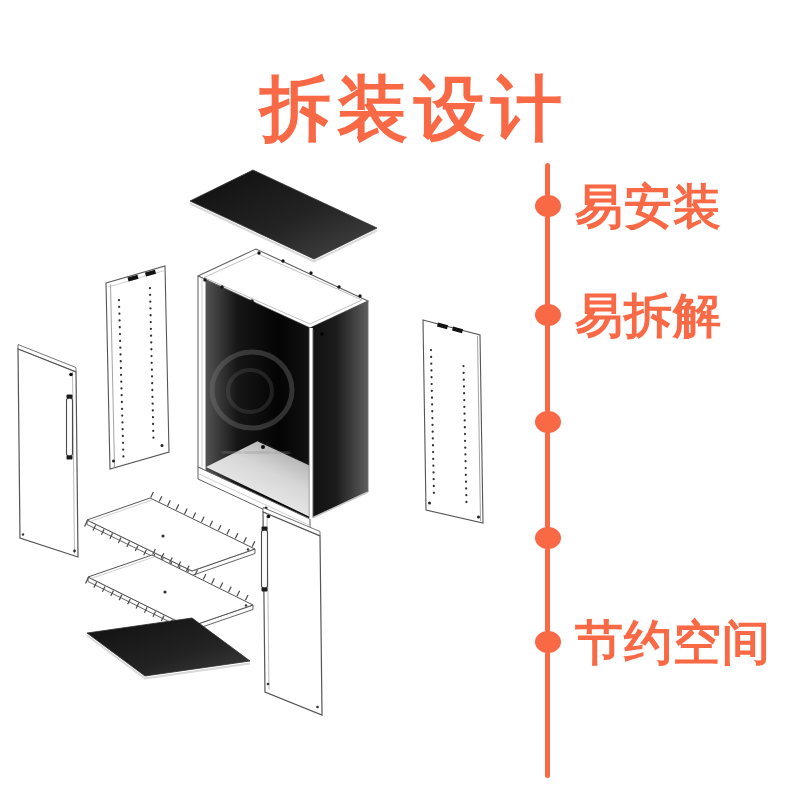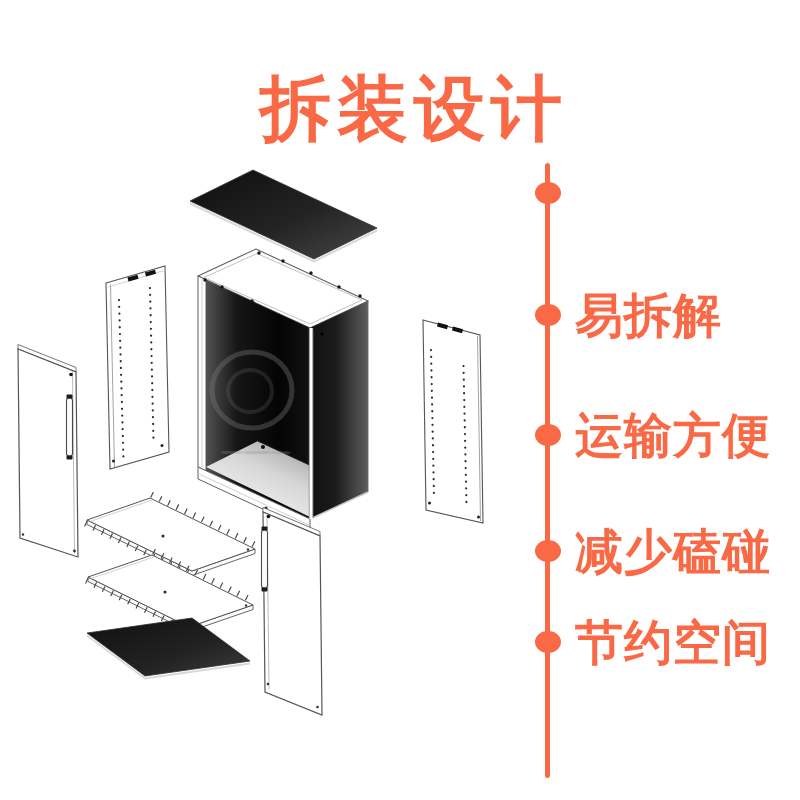--- a/index.html
+++ b/index.html
@@ -184,30 +184,29 @@
     <circle cx="317.5" cy="707" r="1.3" fill="#333333"></circle>
   </g>
 </svg>
 </main>
 
 <aside>
   <div class="feature-line"></div>
 
   <div class="feature-item it1">
     <span class="feature-dot"></span>
+    <span>易安装</span>
   </div>
   <div class="feature-item it2">
     <span class="feature-dot"></span>
     <span>易拆解</span>
   </div>
   <div class="feature-item it3">
     <span class="feature-dot"></span>
-    <span>运输方便</span>
   </div>
   <div class="feature-item it4">
     <span class="feature-dot"></span>
-    <span>减少磕碰</span>
   </div>
   <div class="feature-item it5">
     <span class="feature-dot"></span>
     <span>节约空间</span>
   </div>
 </aside>
 
 </body></html>

